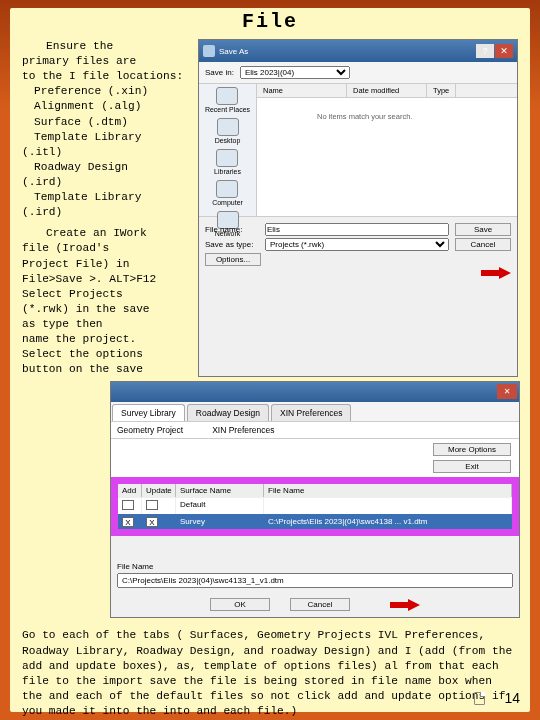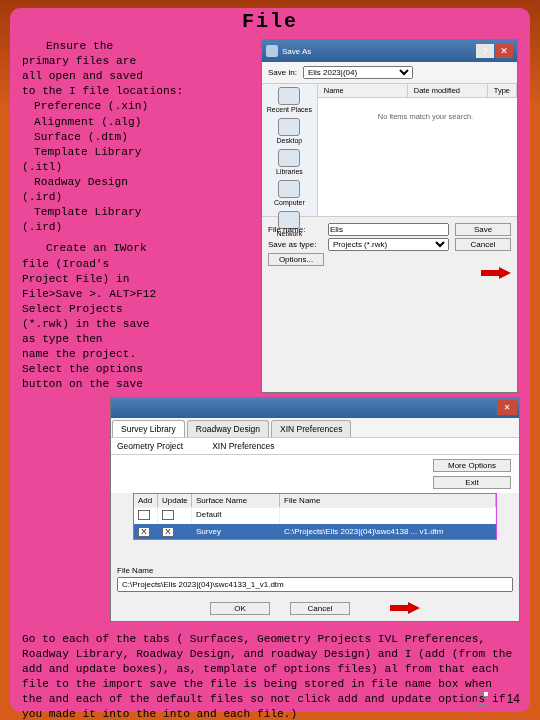--- a/index.html
+++ b/index.html
@@ -1,23 +1,23 @@
 <!DOCTYPE html>
 <html><head>
 <meta charset="utf-8">
 <style>
   *{box-sizing:border-box;margin:0;padding:0}
   body{width:540px;height:720px;background:linear-gradient(#a33a0c,#d55c1b 15%,#d55c1b);font-family:Arial,sans-serif;overflow:hidden}
-  .page{position:absolute;top:8px;left:10px;width:520px;height:704px;background:#ec4899;border-radius:10px;padding:0 12px 8px 12px}
+  .page{position:absolute;top:8px;left:10px;width:520px;height:704px;background:#fef9c3;border-radius:2px;padding:0 12px 8px 12px}
   .title{font-family:'Courier New',monospace;font-size:20px;font-weight:bold;text-align:center;letter-spacing:2px;margin:2px 0 6px}
   .row1{display:flex;gap:8px}
   .txt1{font-family:'Courier New',monospace;font-size:11.2px;line-height:1.35;flex:1}
   .ind{text-indent:24px}
   .ind2{padding-left:12px}
-  .sv{width:257px;border:1px solid #777;background:#f0f0f0;font-size:8px}
+  .sv{width:320px;border:1px solid #777;background:#f0f0f0;font-size:8px}
   .svhd{height:22px;background:linear-gradient(#4f7fb5,#2e5f96);display:flex;align-items:center;justify-content:space-between;padding:0 4px;color:#fff}
   .svhd span:first-child{display:flex;gap:4px;align-items:center}
   .svic{width:12px;height:12px;background:#b4cde6;border-radius:2px}
   .svx{display:flex;gap:1px}
   .svx div{width:18px;height:14px;background:#e6e6e6;display:flex;align-items:center;justify-content:center;font-size:9px}
   .svx div:last-child{background:#c64b3b;color:#fff}
   .svbar{display:flex;align-items:center;gap:6px;padding:4px 6px;background:#f4f4f4;border-bottom:1px solid #ccc}
   .svbar select{font-size:8px;width:110px}
   .svbody{display:flex;height:132px}
   .svside{width:58px;background:#eef2f6;padding:3px 2px;display:flex;flex-direction:column;gap:5px;align-items:center;border-right:1px solid #ccc}
@@ -36,50 +36,49 @@
   .opt{width:410px;border:1px solid #777;background:#f0f0f0;font-size:8px;margin-left:88px;margin-top:4px}
   .opthd{height:20px;background:linear-gradient(#4f7fb5,#2e5f96);display:flex;justify-content:flex-end;padding:2px}
   .opthd div{width:20px;height:15px;background:#c64b3b;color:#fff;display:flex;align-items:center;justify-content:center}
   .tabs{display:flex;background:#f4f4f4;border-bottom:1px solid #ccc}
   .tab{padding:3px 8px;font-size:8.5px;border:1px solid #aaa;border-bottom:none;background:#fff;margin:2px 1px 0;border-radius:3px 3px 0 0}
   .tab.off{background:#e8e8e8}
   .sub{display:flex;gap:29px;padding:3px 6px;border-bottom:1px solid #ccc;background:#fff}
   .sub span{font-size:8.5px;color:#000}
   .opr{display:flex;justify-content:flex-end;padding:4px 8px;gap:4px;flex-direction:column;align-items:flex-end;background:#fff}
   .obt{width:78px;font-size:8px;padding:1px 12px;background:#eee;border:1px solid #999}
-  .grid{background:#fff;margin:0 22px;border:1px solid #d946ef}
+  .grid{background:#fff;margin:0 0;border:7px solid #d946ef}
   .gh{display:flex;background:#eee;font-size:8px}
   .gh div{padding:2px 4px;border-right:1px solid #bbb}
   .gr{display:flex;font-size:8px}
   .gr div{padding:2px 4px;border-right:1px solid #eee;border-top:1px solid #eee}
   .gr.sel{background:#3a6fb5;color:#fff}
   .gr.sel div{border-color:#3a6fb5}
   .cb{width:12px;height:10px;border:1px solid #666;background:#fff;display:inline-flex;align-items:center;justify-content:center;font-size:8px;color:#000}
   .fn{margin:26px 6px 4px}
   .fn label{font-size:8px}
   .fn input{width:100%;font-size:8px;padding:1px 3px;margin-top:2px}
   .okrow{display:flex;justify-content:center;gap:20px;padding:6px;align-items:center}
   .okrow .arrow{margin-left:20px}
   .para{font-family:'Courier New',monospace;font-size:11.2px;line-height:1.35;margin-top:10px}
-  .pgnum{position:absolute;bottom:6px;right:10px;font-size:12px;display:flex;gap:19px;}
+  .pgnum{position:absolute;bottom:6px;right:10px;font-size:14px;display:flex;gap:19px;align-items:center}
   .pgic{width:11px;height:13px;border:1px solid #888;border-radius:1px;position:relative}
   .pgic:before{content:"";position:absolute;top:-1px;right:-1px;width:4px;height:4px;background:#fff;border-left:1px solid #888;border-bottom:1px solid #888}
   .c1{width:24px}.c2{width:34px}.c3{width:88px}.c4{flex:1}
 </style>
 </head>
 <body>
 
 <div class="page">
   <div class="title">File</div>
 
   <div class="row1">
     <div class="txt1">
       <div class="ind">Ensure the</div>
       <div>primary files are</div>
-      <div>all open and saved</div>
       <div>to the I file locations:</div>
       <div class="ind2">
         <div>Preference (.xin)</div>
         <div>Alignment (.alg)</div>
         <div>Surface (.dtm)</div>
         <div>Template Library</div>
       </div>
       <div>(.itl)</div>
       <div class="ind2">
         <div>Roadway Design</div>

